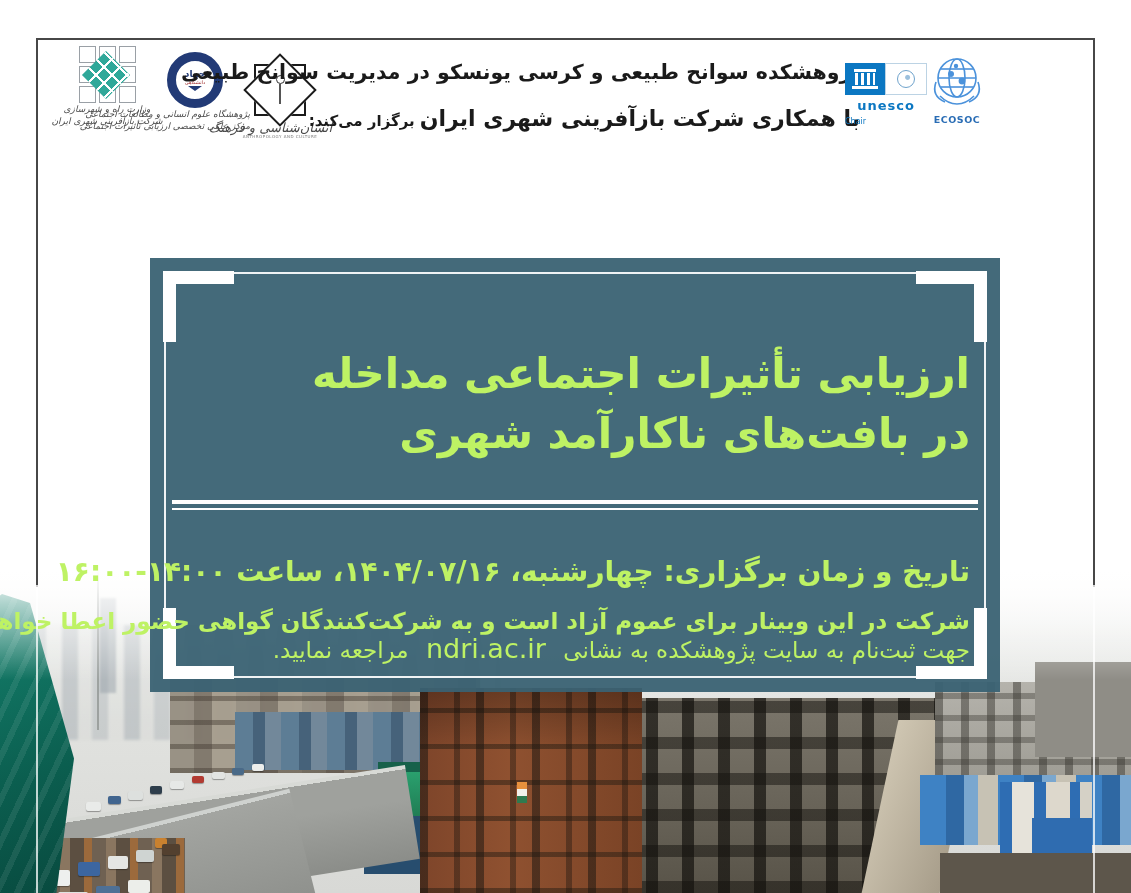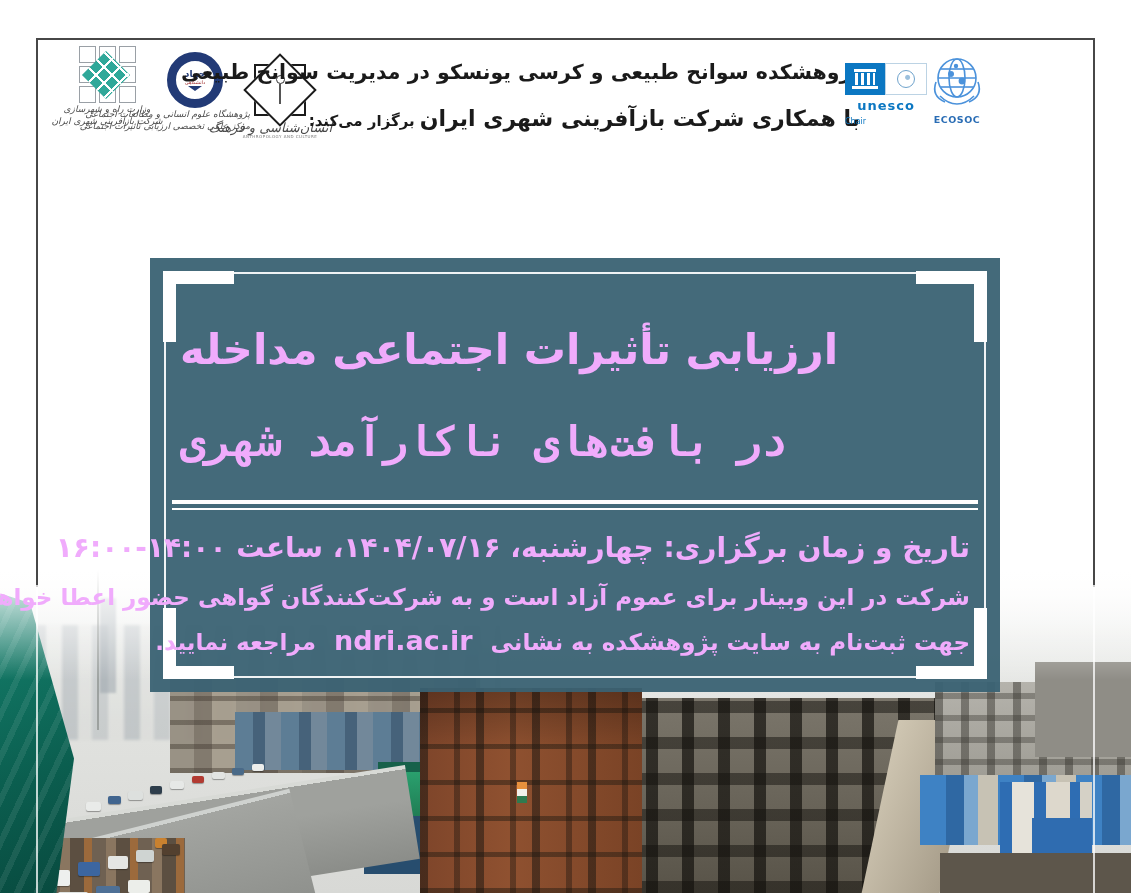--- a/index.html
+++ b/index.html
@@ -118,28 +118,28 @@
   .series{left:110px;top:194px;width:910px;text-align:center;font-size:34px;font-weight:bold;color:#141414;z-index:5;white-space:nowrap;}
 
   
   .mainbox{left:150px;top:258px;width:850px;height:434px;background:rgba(58,98,115,0.95);z-index:5;}
   .inner-frame{position:absolute;inset:14px;border:2px solid rgba(255,255,255,.92);}
   .bk{position:absolute;width:58px;height:58px;}
   .bk.tl{left:13px;top:13px;border-top:13px solid #fff;border-left:13px solid #fff;}
   .bk.tr{right:13px;top:13px;border-top:13px solid #fff;border-right:13px solid #fff;}
   .bk.bl{left:13px;bottom:13px;border-bottom:13px solid #fff;border-left:13px solid #fff;}
   .bk.br{right:13px;bottom:13px;border-bottom:13px solid #fff;border-right:13px solid #fff;}
-  .boxline{position:absolute;left:30px;right:30px;text-align:left;color:#f0abfc;white-space:nowrap;}
+  .boxline{position:absolute;left:30px;right:30px;text-align:right;color:#bef264;white-space:nowrap;margin-top:24px;}
   .title1{top:64px;font-size:42px;font-weight:bold;line-height:56px;}
-  .title2{top:159px;font-size:42px;font-weight:bold;line-height:56px;font-family:Liberation Mono, monospace;}
+  .title2{top:124px;font-size:42px;font-weight:bold;line-height:56px;}
   .divider1{position:absolute;left:22px;right:22px;top:242px;height:4px;background:#fff;}
   .divider2{position:absolute;left:22px;right:22px;top:250px;height:2px;background:#fff;}
   .datetime{top:270px;font-size:28px;font-weight:bold;line-height:40px;}
   .admission{top:323px;font-size:23px;font-weight:bold;line-height:32px;}
-  .register{top:366px;font-size:23px;font-weight:bold;line-height:34px;}
+  .register{top:350px;font-size:23px;font-weight:normal;line-height:34px;}
   .register .url{direction:ltr;unicode-bidi:embed;display:inline-block;font-size:27px;margin:0 10px;}
 </style>
 </head>
 <body>
 
 <div id="poster">
 
   <div class="abs photo">
     <div class="ph skyline"></div>
     <div class="ph tower-far"></div>

